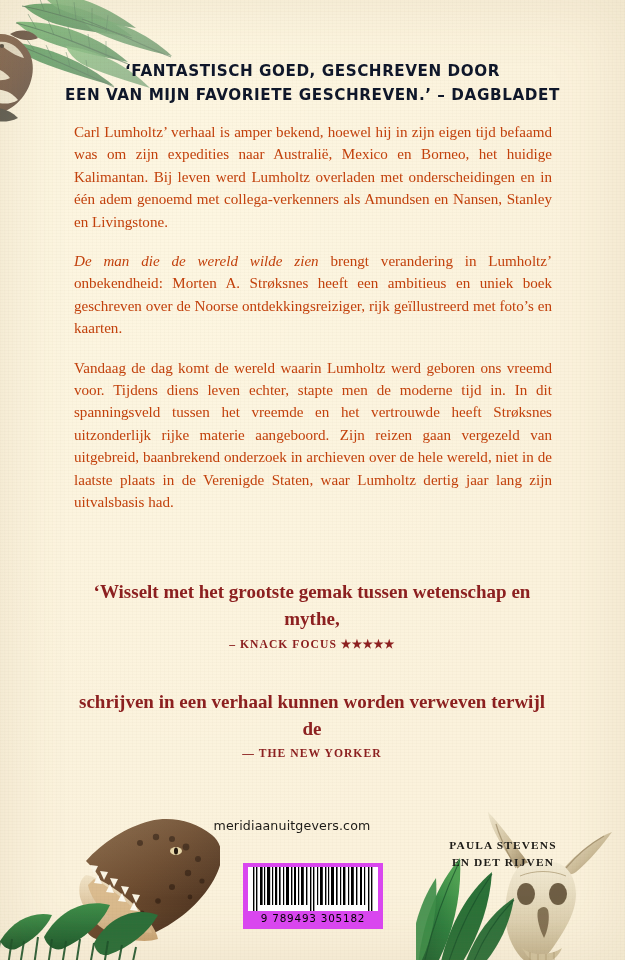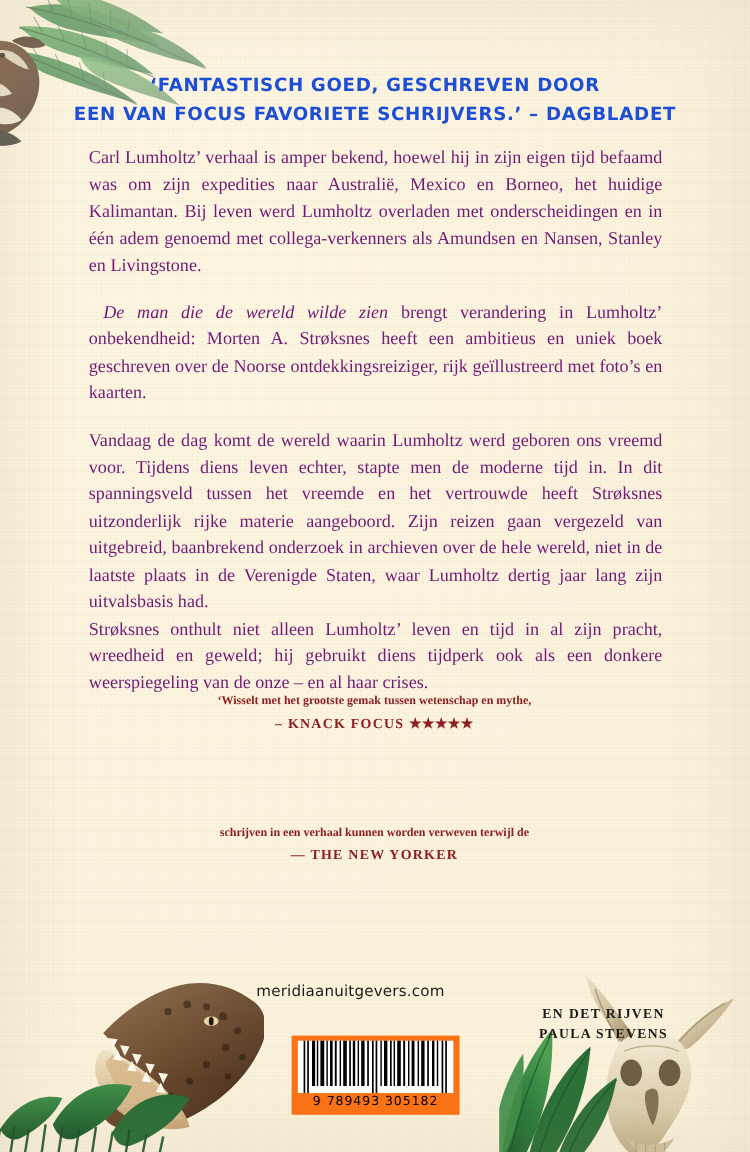--- a/index.html
+++ b/index.html
@@ -46,43 +46,43 @@
     top: 60px;
     left: 60px;
     width: 505px;
     z-index: 5;
     text-align: center;
     font-family: "DejaVu Sans", sans-serif;
     font-weight: bold;
     font-size: 15.2px;
     letter-spacing: 0.55px;
     line-height: 1.55;
-    color: #1d4ed8;
+    color: #0f172a;
   }
   .headline .src {
     letter-spacing: 0.6px;
   }
 
   .body-copy {
     position: absolute;
     top: 121px;
     left: 74px;
     width: 478px;
     z-index: 5;
-    color: #701a75;
+    color: #c2410c;
     font-size: 15.1px;
     line-height: 1.485;
     text-align: justify;
     text-justify: inter-word;
     hyphens: manual;
   }
   .body-copy p { margin: 0 0 17px 0; }
   .body-copy p:last-child { margin-bottom: 0; }
   .body-copy p.tight { margin-bottom: 0; }
-  .body-copy em { font-style: italic; margin-left: 12px; }
+  .body-copy em { font-style: italic; }
 
   .reviews {
     position: absolute;
     left: 62px;
     width: 500px;
     z-index: 5;
     text-align: center;
     color: #8c2020;
   }
   .reviews-1 { top: 578px; }
@@ -90,21 +90,21 @@
 
   .over-line {
     font-weight: bold;
     font-size: 14.6px;
     margin-bottom: 3px;
   }
   .over-line .title { font-style: italic; }
 
   .quote {
     font-weight: bold;
-    font-size: 10px;
+    font-size: 19px;
     line-height: 1.44;
     margin: 0 14px;
   }
   .source {
     margin-top: 4px;
     font-weight: bold;
     font-size: 11.6px;
     letter-spacing: 1.05px;
   }
   .stars { letter-spacing: 0.4px; font-size: 11.6px; }
@@ -122,21 +122,21 @@
     color: #1d1b17;
   }
 
   
   .barcode-box {
     position: absolute;
     left: 243px;
     top: 863px;
     width: 140px;
     height: 66px;
-    background: #f97316;
+    background: #d946ef;
     z-index: 6;
     padding: 4px 5px 2px 5px;
     box-sizing: border-box;
   }
   .barcode-bars {
     height: 44px;
     width: 100%;
     display: block;
   }
   .barcode-digits {
@@ -363,28 +363,27 @@
           <path d="M8 158 C16 122 28 88 44 54"></path>
           <path d="M32 158 C42 126 58 94 76 68"></path>
           <path d="M56 160 C66 134 80 112 98 94"></path>
         </g>
       </g>
     </svg>
   </div>
 
   <div class="headline">
     <div>‘FANTASTISCH GOED, GESCHREVEN DOOR</div>
-    <div><span>EEN VAN FOCUS FAVORIETE SCHRIJVERS.’ – </span><span class="src">DAGBLADET</span></div>
+    <div><span>EEN VAN MIJN FAVORIETE GESCHREVEN.’ – </span><span class="src">DAGBLADET</span></div>
   </div>
 
   <div class="body-copy">
     <p>Carl Lumholtz’ verhaal is amper bekend, hoewel hij in zijn eigen tijd befaamd was om zijn expedities naar Australië, Mexico en Borneo, het huidige Kalimantan. Bij leven werd Lumholtz overladen met onderscheidingen en in één adem genoemd met collega-verkenners als Amundsen en Nansen, Stanley en Livingstone.</p>
     <p><em>De man die de wereld wilde zien</em><span> brengt verandering in Lumholtz’ onbekendheid: Morten A. Strøksnes heeft een ambitieus en uniek boek geschreven over de Noorse ontdekkingsreiziger, rijk geïllustreerd met foto’s en kaarten.</span></p>
     <p class="tight">Vandaag de dag komt de wereld waarin Lumholtz werd geboren ons vreemd voor. Tijdens diens leven echter, stapte men de moderne tijd in. In dit spanningsveld tussen het vreemde en het vertrouwde heeft Strøksnes uitzonderlijk rijke materie aangeboord. Zijn reizen gaan vergezeld van uitgebreid, baanbrekend onderzoek in archieven over de hele wereld, niet in de laatste plaats in de Verenigde Staten, waar Lumholtz dertig jaar lang zijn uitvalsbasis had.</p>
-    <p>Strøksnes onthult niet alleen Lumholtz’ leven en tijd in al zijn pracht, wreedheid en geweld; hij gebruikt diens tijdperk ook als een donkere weerspiegeling van de onze – en al haar crises.</p>
   </div>
 
   <div class="reviews reviews-1">
     <div class="quote">
       <div>‘Wisselt met het grootste gemak tussen wetenschap en mythe,</div>
     </div>
     <div class="source"><span>– </span><span>KNACK FOCUS</span> <span class="stars">★★★★★</span></div>
   </div>
 
   <div class="reviews reviews-2">
@@ -431,19 +430,19 @@
         <rect x="112" y="0" width="2.0" height="38"></rect>
         <rect x="116" y="0" width="1.2" height="38"></rect>
         <rect x="120" y="0" width="1.4" height="44"></rect>
         <rect x="123" y="0" width="1.4" height="44"></rect>
       </g>
     </svg>
     <div class="barcode-digits">9  789493  305182</div>
   </div>
 
   <div class="translator">
+    <div>PAULA STEVENS</div>
     <div>EN DET RIJVEN</div>
-    <div>PAULA STEVENS</div>
   </div>
 
   <div class="paper-texture"></div>
   <div class="vignette"></div>
 </div>
 
 </body></html>

